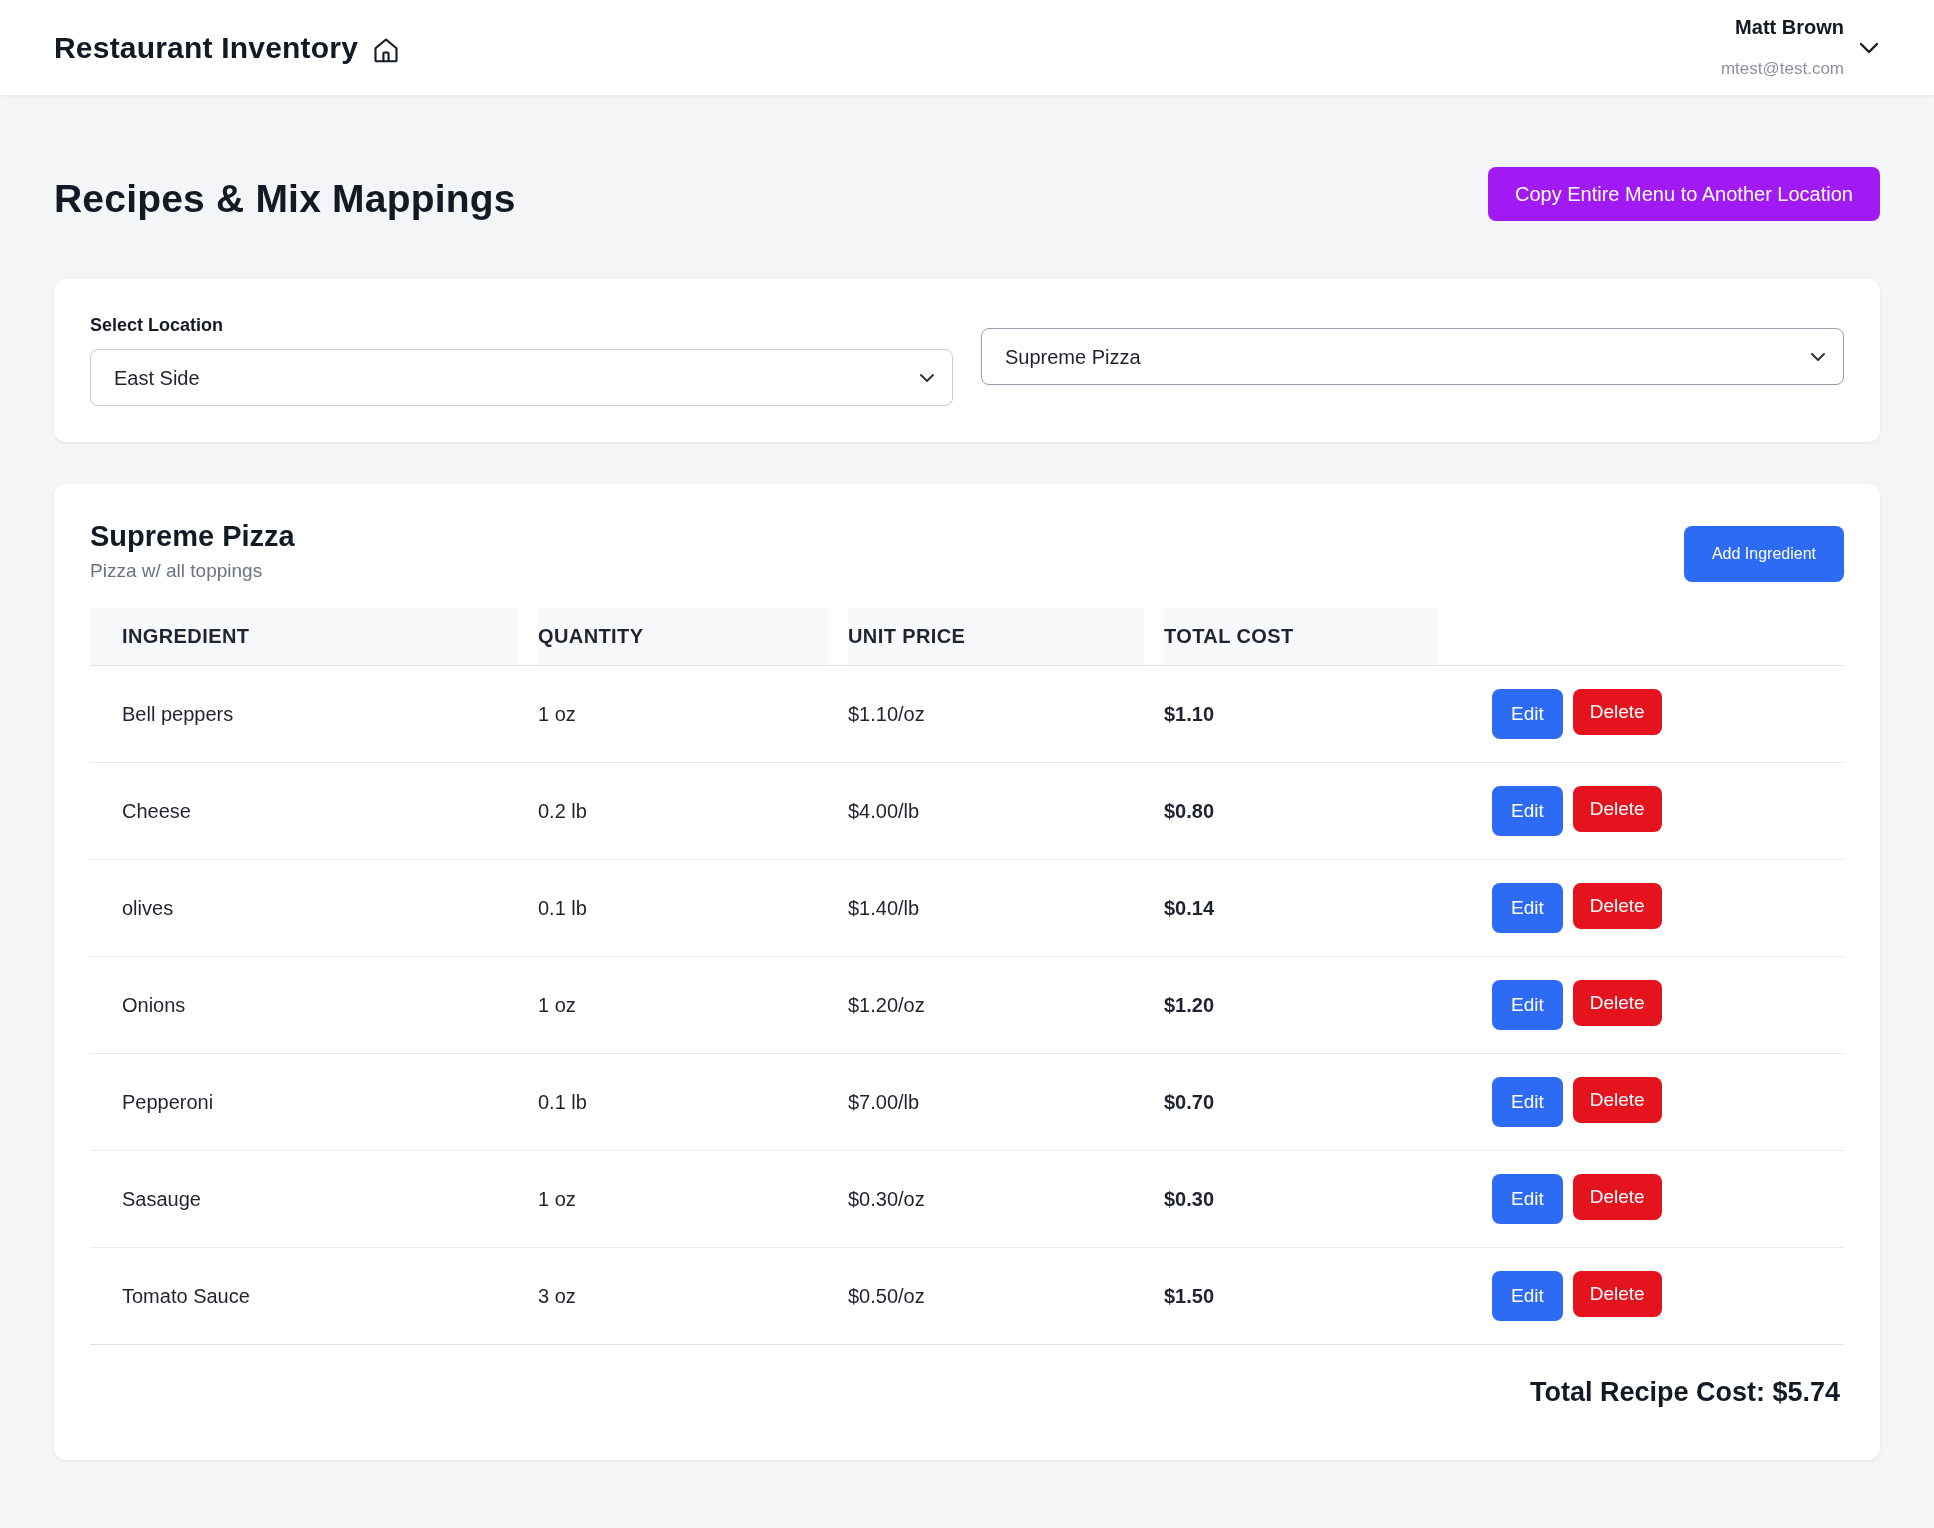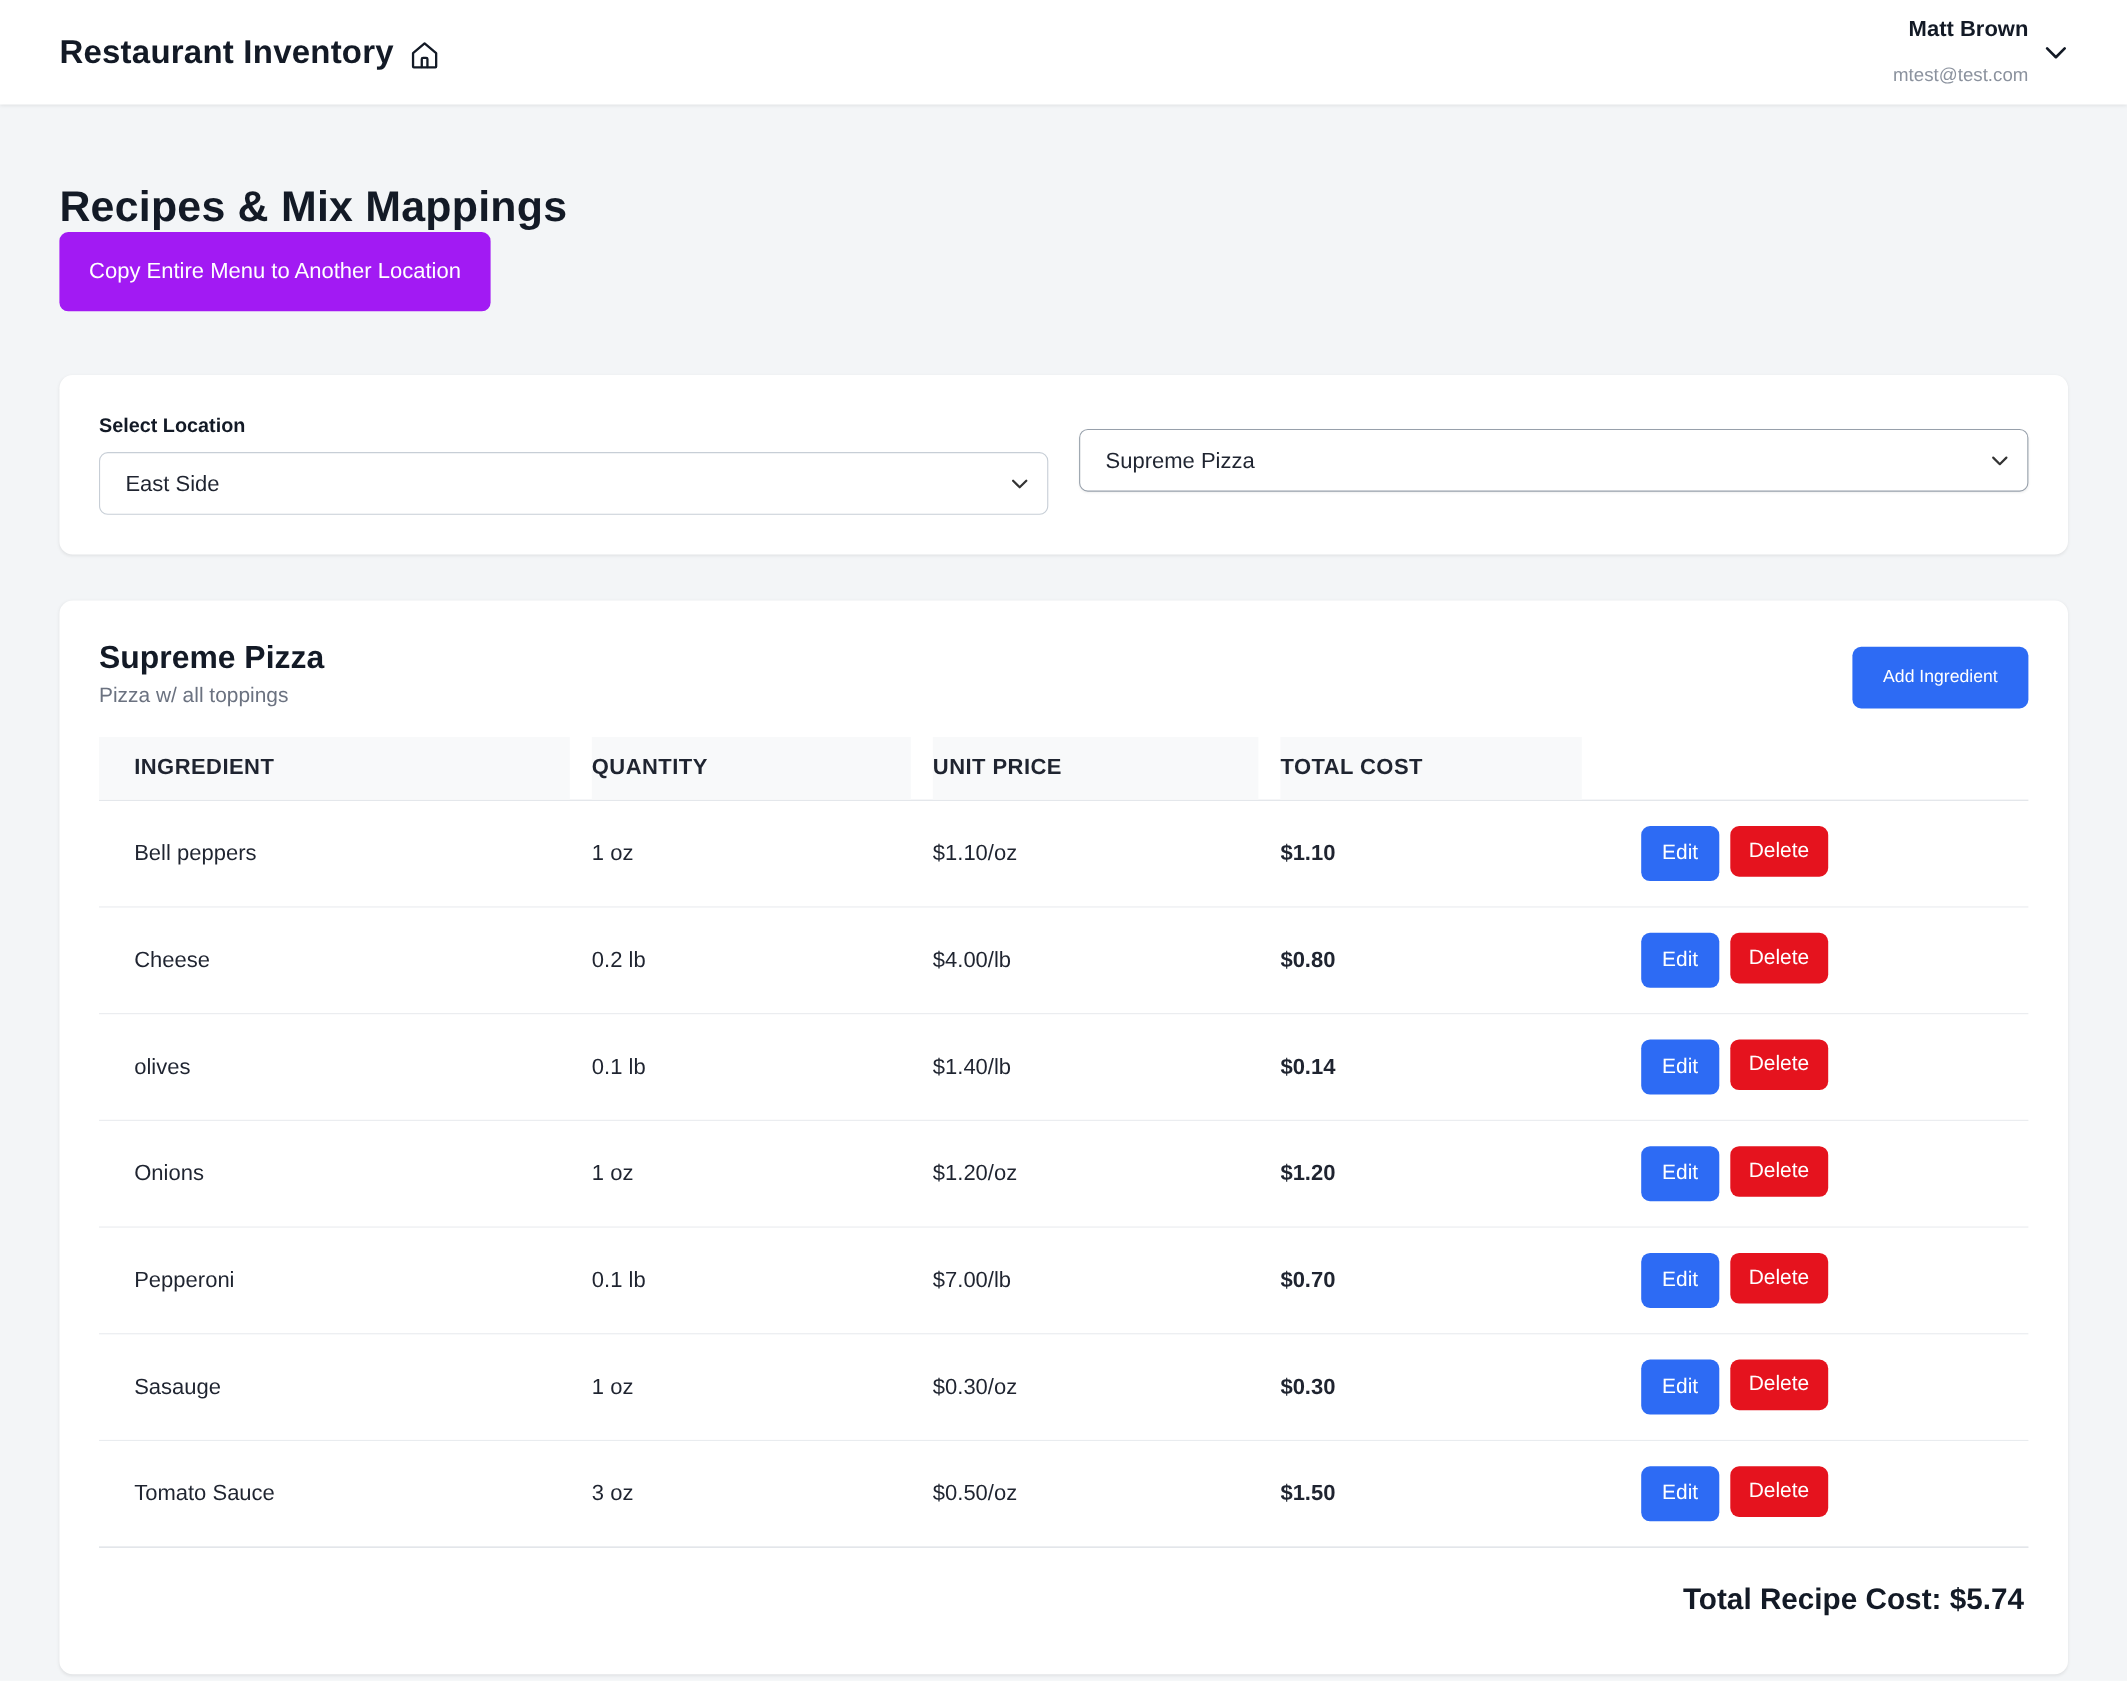--- a/index.html
+++ b/index.html
@@ -35,26 +35,26 @@
   .brand{display:flex;align-items:center;gap:14px;}
   .brand-title{font-size:30px;font-weight:700;color:var(--dark);letter-spacing:.2px;}
   .home-ic{display:inline-flex;margin-top:4px;}
   .usermenu{display:flex;align-items:center;gap:14px;cursor:pointer;}
   .usertext{display:flex;flex-direction:column;align-items:flex-end;gap:20px;}
   .username{font-size:20px;font-weight:700;color:var(--dark);}
   .useremail{font-size:17px;color:#8b929e;}
   
   .content{padding:0 54px;}
   .pagehead{
-    margin-top:72px;display:flex;align-items:flex-start;justify-content:space-between;flex-direction:column;
+    margin-top:72px;display:flex;align-items:flex-end;justify-content:space-between;
   }
   .pagetitle{font-size:39px;font-weight:700;color:var(--dark);letter-spacing:.2px;}
   .btn{border:none;border-radius:8px;color:#fff;cursor:pointer;
        font-family:"Liberation Sans", sans-serif;}
-  .btn-copy{background:var(--accent-purple);height:72px;padding:0 27px;font-size:20px;}
+  .btn-copy{background:var(--accent-purple);height:54px;padding:0 27px;font-size:20px;}
   
   .card{background:var(--card-bg);border-radius:12px;box-shadow:0 1px 3px rgba(0,0,0,.08);}
   .filters{margin-top:58px;padding:36px;display:flex;gap:28px;}
   .field{flex:1;}
   .fieldlabel{font-size:18px;font-weight:700;color:var(--dark);}
   .selwrap{position:relative;margin-top:13px;}
   .selwrap select{
     width:100%;height:57px;font-size:20px;color:var(--text);
     padding:0 44px 0 23px;border:1px solid #c7ced6;border-radius:8px;
     background:#fff;appearance:none;-webkit-appearance:none;

